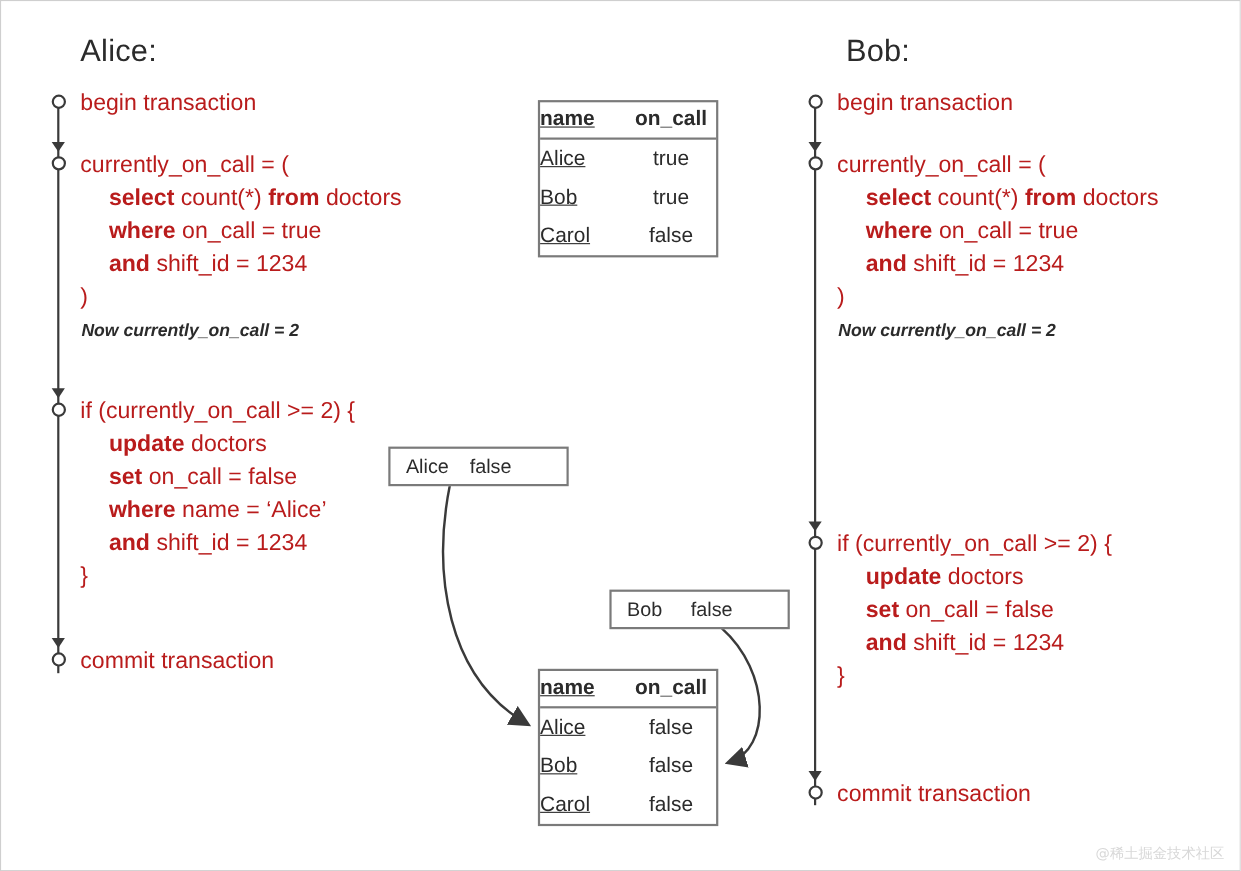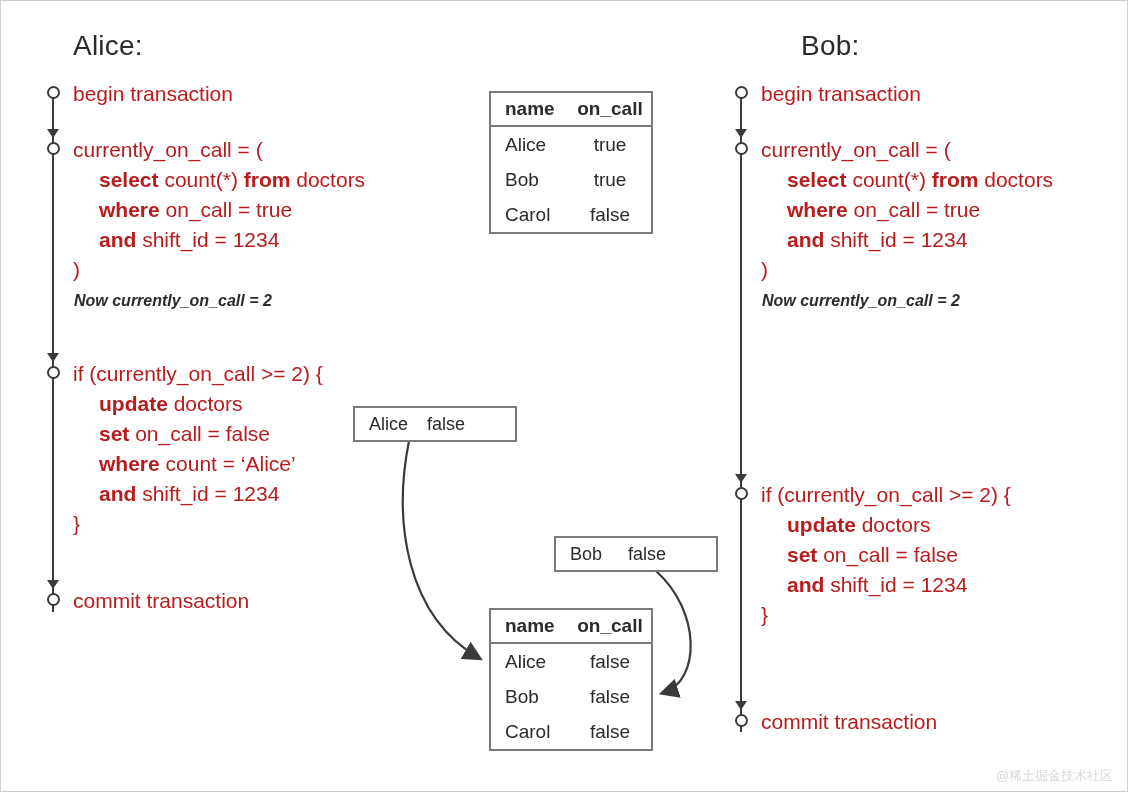--- a/index.html
+++ b/index.html
@@ -85,21 +85,21 @@
     display: flex;
     height: 35px;
     align-items: center;
     box-sizing: border-box;
   }
   .dtable .row.head {
     border-bottom: 2px solid #7a7a7a;
     font-weight: 700;
     height: 34px;
   }
-  .dtable .c1 { width: 78px; padding-left: 14px; box-sizing: border-box; }
+  .dtable .c1 { width: 78px; box-sizing: border-box; text-decoration: underline; }
   .dtable .c2 { flex: 1; text-align: center; }
   .dtable .row { font-size: 19px; color: #2b2b2b; }
 
   
   .msgbox {
     position: absolute;
     border: 2px solid #7a7a7a;
     background: #ffffff;
     box-sizing: border-box;
     height: 36px;
@@ -167,30 +167,30 @@
     <span class="ln ind"><b>and</b><span> shift_id = 1234</span></span>
     <span class="ln">)</span>
   </div>
 
   <div class="note" style="left:73px; top:291px;">Now currently_on_call = 2</div>
 
   <div class="code" style="left:72px; top:358px;">
     <span class="ln">if (currently_on_call &gt;= 2) {</span>
     <span class="ln ind"><b>update</b><span> doctors</span></span>
     <span class="ln ind"><b>set</b><span> on_call = false</span></span>
-    <span class="ln ind"><b>where</b><span> count = ‘Alice’</span></span>
+    <span class="ln ind"><b>where</b><span> name = ‘Alice’</span></span>
     <span class="ln ind"><b>and</b><span> shift_id = 1234</span></span>
     <span class="ln">}</span>
   </div>
 
   <div class="code" style="left:72px; top:585px;">
     <span class="ln">commit transaction</span>
   </div>
 
-  <div class="abs col-title" style="left:800px; top:29px;">Bob:</div>
+  <div class="abs col-title" style="left:768px; top:29px;">Bob:</div>
 
   <div class="tl-line" style="left:739px; top:93px; height:638px;"></div>
   <div class="tl-node" style="left:734px; top:85px;"></div>
   <div class="tl-arrow" style="left:734px; top:128px;"></div>
   <div class="tl-node" style="left:734px; top:141px;"></div>
   <div class="tl-arrow" style="left:734px; top:473px;"></div>
   <div class="tl-node" style="left:734px; top:486px;"></div>
   <div class="tl-arrow" style="left:734px; top:700px;"></div>
   <div class="tl-node" style="left:734px; top:713px;"></div>
 

